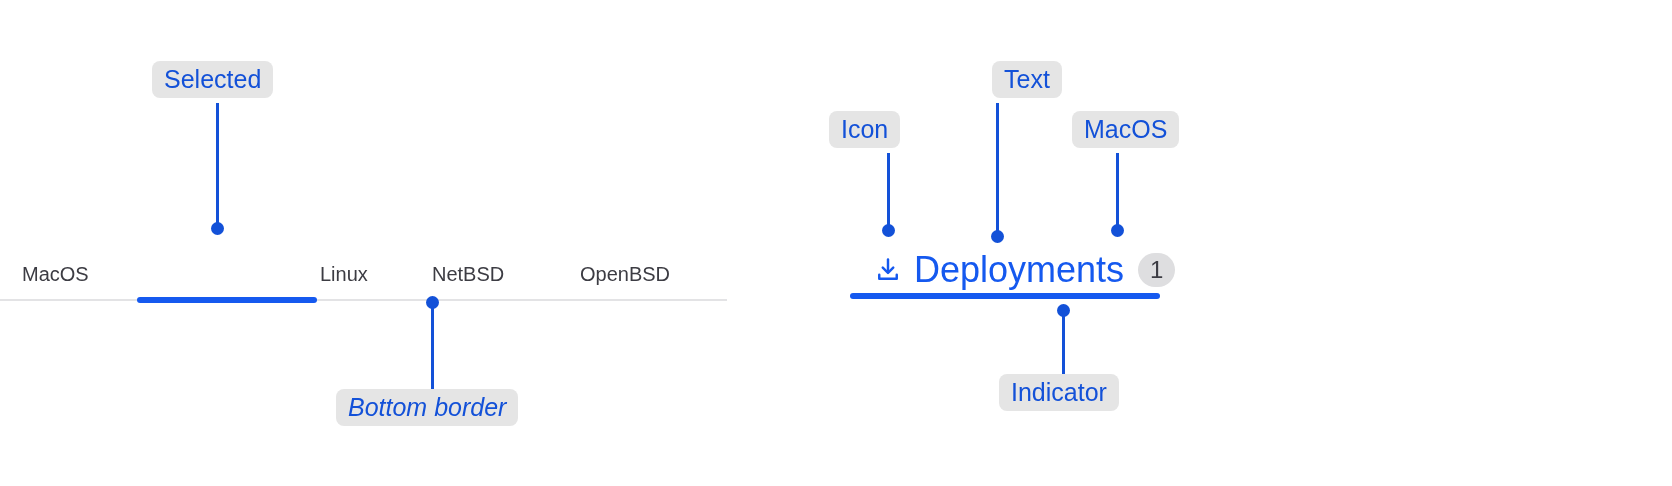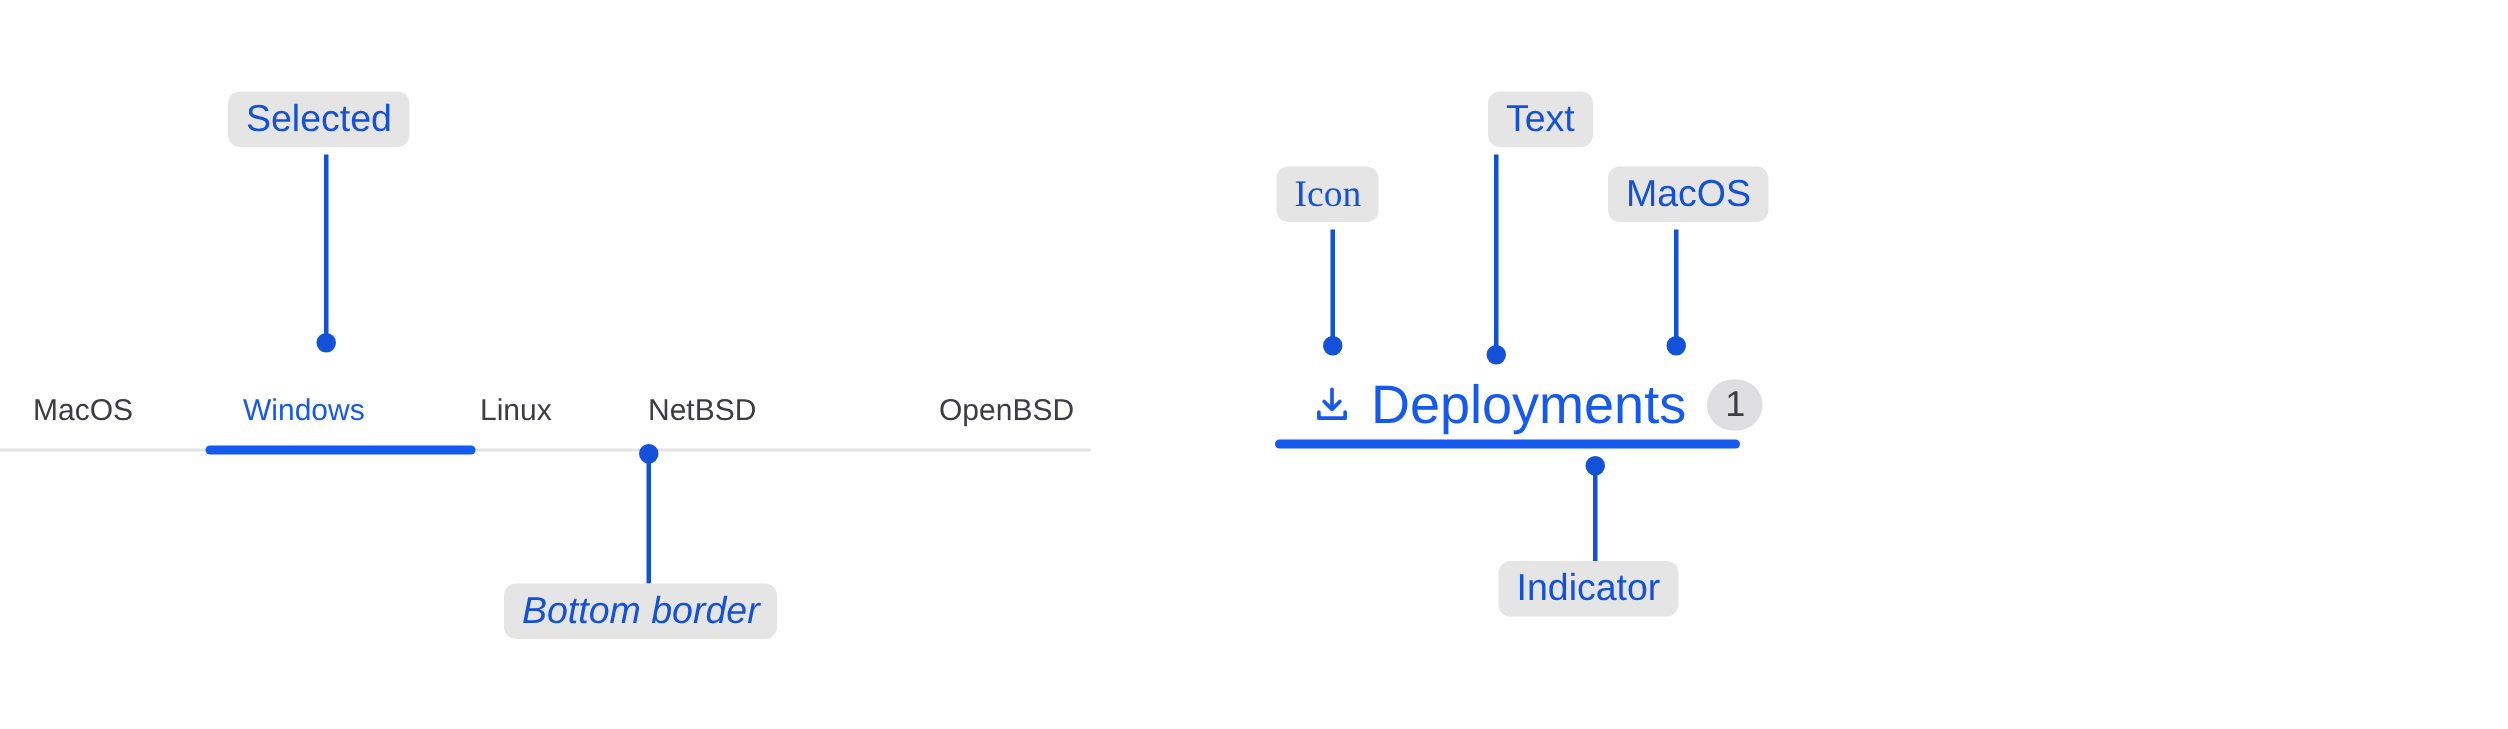--- a/index.html
+++ b/index.html
@@ -147,24 +147,23 @@
 </style>
 </head>
 <body>
 
 <div id="stage">
 
   <div id="left-tabs">
     <div class="tabs-divider"></div>
 
     <div class="tab-item" style="left:22px;">MacOS</div>
-    <div class="tab-item selected" style="left:162px;">Windows</div>
     <div class="tab-item" style="left:320px;">Linux</div>
     <div class="tab-item" style="left:432px;">NetBSD</div>
-    <div class="tab-item" style="left:580px;margin-left:46px;">OpenBSD</div>
+    <div class="tab-item" style="left:580px;">OpenBSD</div>
 
     <div class="tab-underline"></div>
   </div>
 
   <div id="right-tab">
     <div class="rt-row">
       <span class="rt-icon">
         <svg width="28" height="28" viewBox="0 0 24 24" fill="none" stroke="currentColor" stroke-width="2.1" stroke-linecap="round" stroke-linejoin="round" aria-hidden="true">
           <path d="M12 3 L12 14"></path>
           <path d="M7.5 10 L12 14.5 L16.5 10"></path>
@@ -178,21 +177,21 @@
   </div>
 
   <div class="callout-pill" style="left:152px; top:61px;">Selected</div>
   <div class="callout-line" style="left:216px; top:103px; height:126px;"></div>
   <div class="callout-dot" style="left:211px; top:222px;"></div>
 
   <div class="callout-dot" style="left:426px; top:296px;"></div>
   <div class="callout-line" style="left:431px; top:305px; height:84px;"></div>
   <div class="callout-pill" style="left:336px; top:389px;font-style:italic;">Bottom border</div>
 
-  <div class="callout-pill" style="left:851px; top:111px;font-family:Liberation Serif, serif;">Icon</div>
+  <div class="callout-pill" style="left:829px; top:111px;">Icon</div>
   <div class="callout-line" style="left:887px; top:153px; height:78px;"></div>
   <div class="callout-dot" style="left:882px; top:224px;"></div>
 
   <div class="callout-pill" style="left:960px; top:61px;margin-left:32px;">Text</div>
   <div class="callout-line" style="left:996px; top:103px; height:134px;"></div>
   <div class="callout-dot" style="left:991px; top:230px;"></div>
 
   <div class="callout-pill" style="left:1072px; top:111px;">MacOS</div>
   <div class="callout-line" style="left:1116px; top:153px; height:78px;"></div>
   <div class="callout-dot" style="left:1111px; top:224px;"></div>

